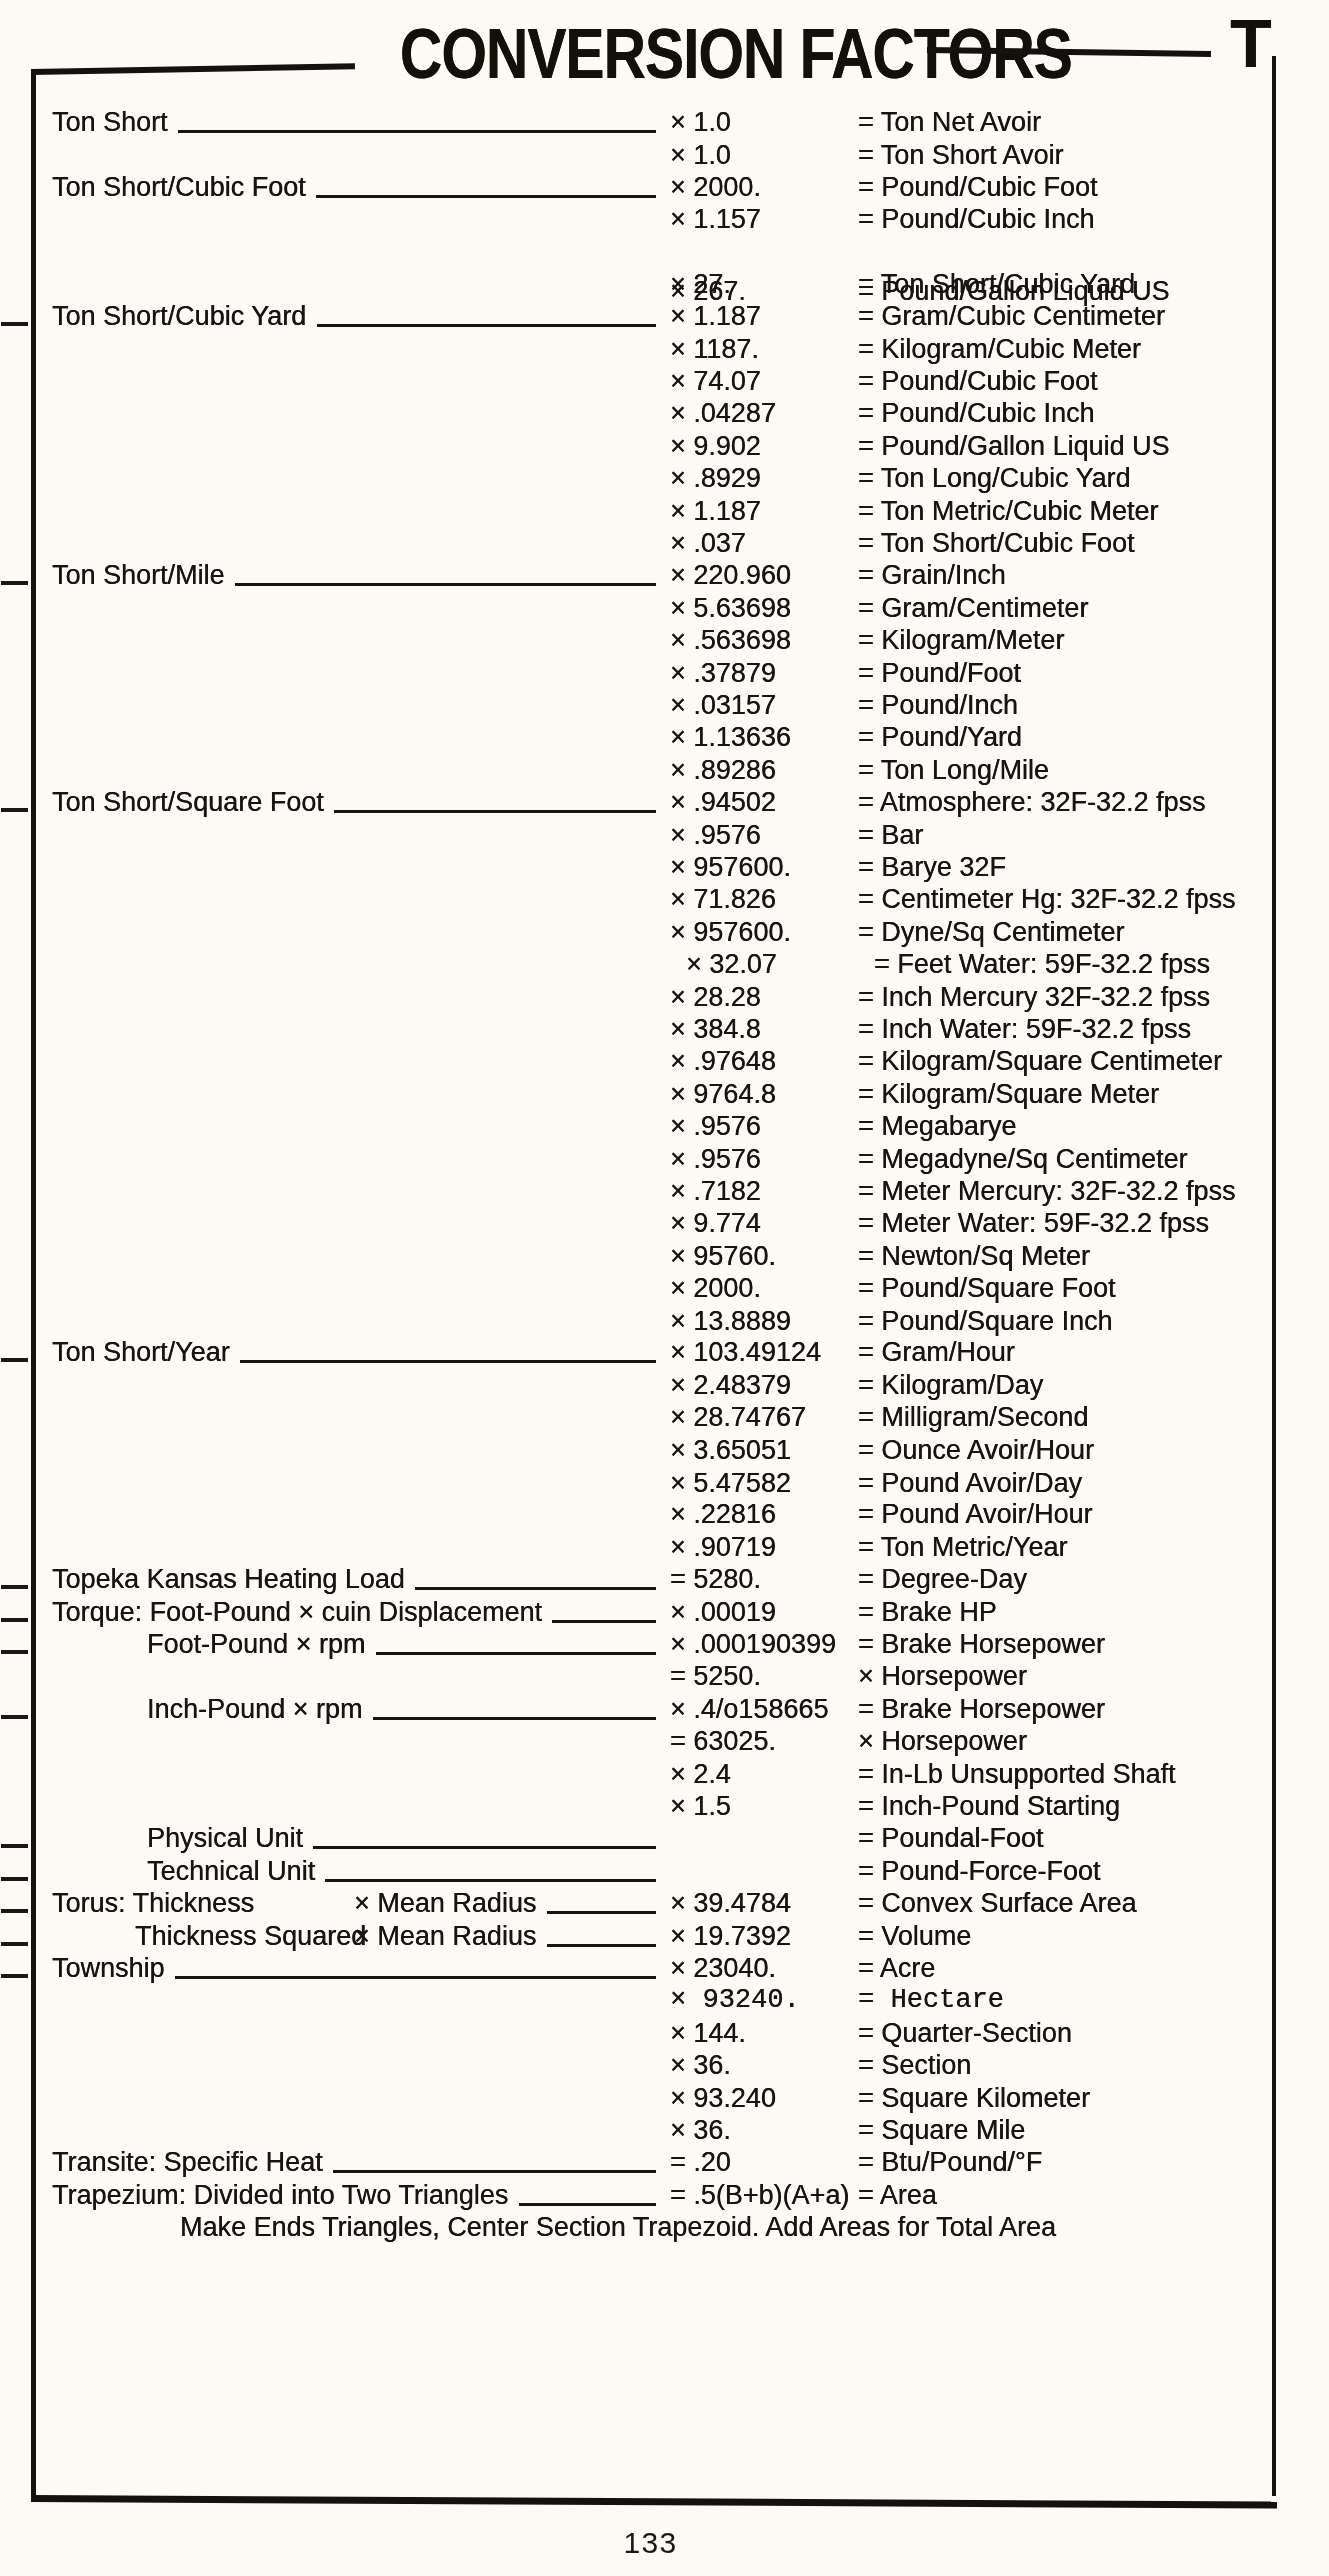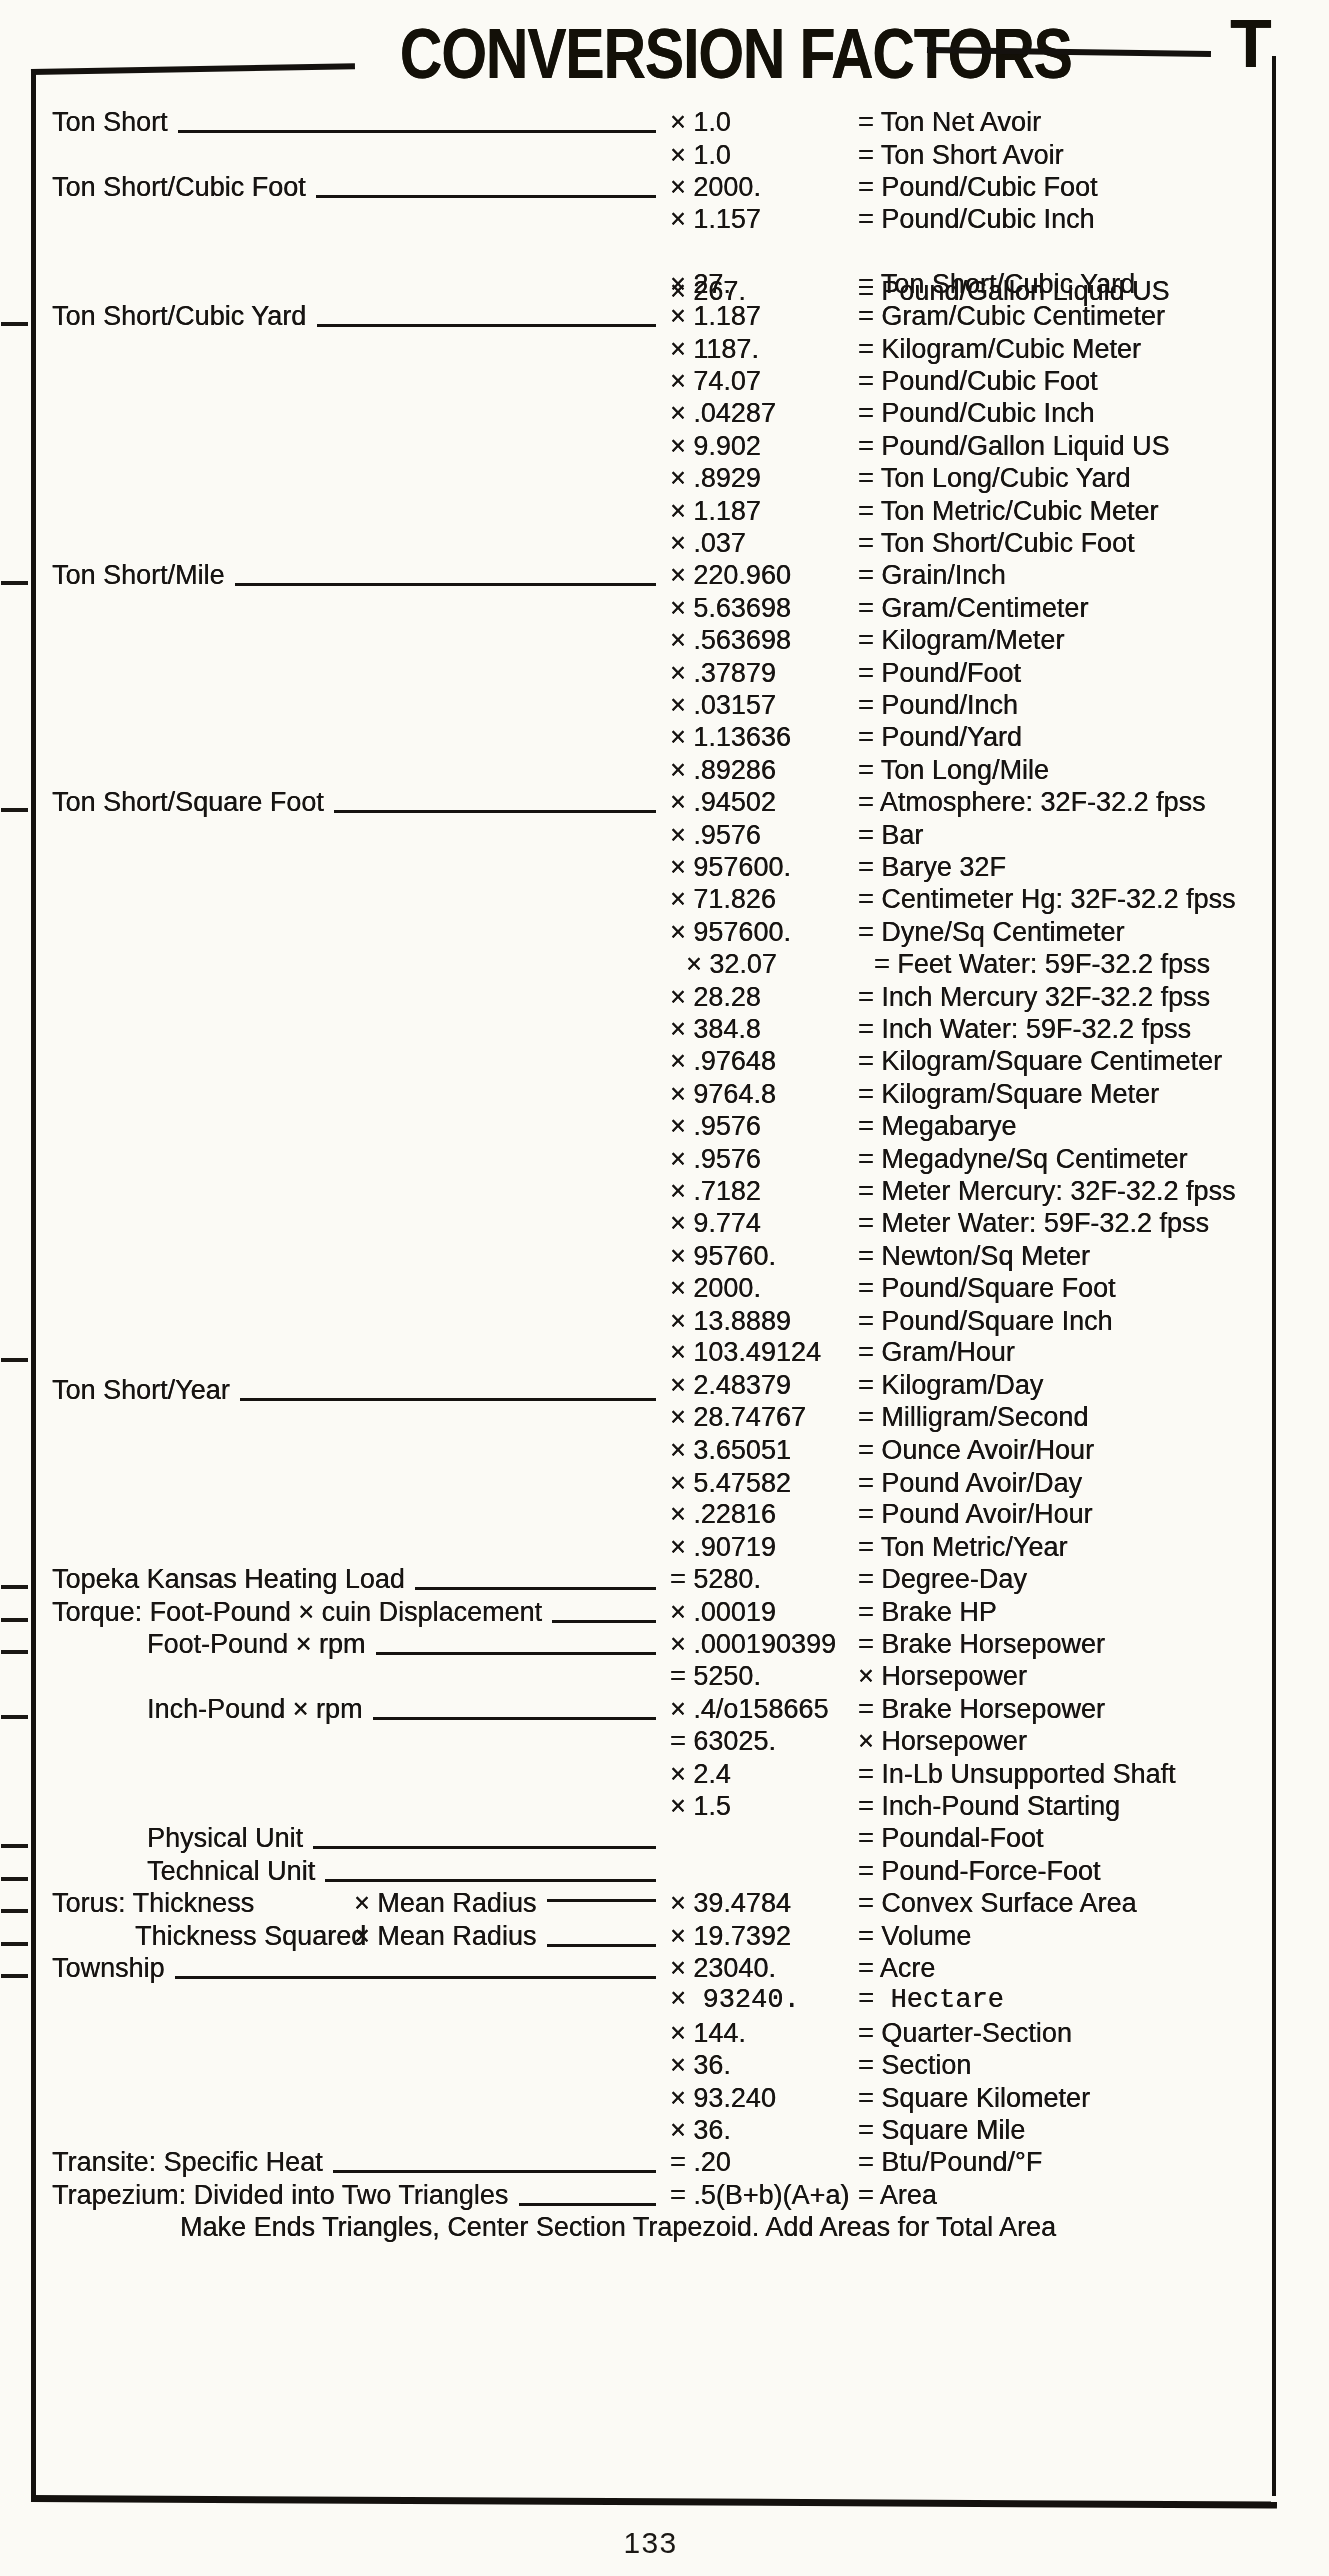--- a/index.html
+++ b/index.html
@@ -222,21 +222,21 @@
     <div class="row" style="top: 1272px;">
       <span class="fac">× 2000.</span>
       <span class="res">= Pound/Square Foot</span>
     </div>
     <div class="row" style="top: 1305px;">
       <span class="fac">× 13.8889</span>
       <span class="res">= Pound/Square Inch</span>
     </div>
     <div class="row" style="top: 1336px;">
       <div class="tick"></div>
-      <div class="lblzone" style="padding-left: 0px; margin-top: 38px;">
+      <div class="lblzone" style="padding-left: 0px;">
         <span class="lbl">Ton Short/Year</span>
         <div class="fill"></div>
       </div>
       <span class="fac">× 103.49124</span>
       <span class="res">= Gram/Hour</span>
     </div>
     <div class="row" style="top: 1369px;">
       <span class="fac">× 2.48379</span>
       <span class="res">= Kilogram/Day</span>
     </div>
@@ -323,21 +323,21 @@
     <div class="row" style="top: 1855px;">
       <div class="tick"></div>
       <div class="lblzone" style="padding-left: 95px;">
         <span class="lbl">Technical Unit</span>
         <div class="fill"></div>
       </div>
       <span class="res">= Pound-Force-Foot</span>
     </div>
     <div class="row" style="top: 1887px;">
       <div class="tick"></div>
-      <div class="lblzone" style="padding-left: 0px; align-items: center;">
+      <div class="lblzone" style="padding-left: 0px;">
         <span class="lbl lbl1fix" style="width: 302px;">Torus: Thickness</span>
         <span class="lbl">× Mean Radius</span>
         <div class="fill"></div>
       </div>
       <span class="fac">× 39.4784</span>
       <span class="res">= Convex Surface Area</span>
     </div>
     <div class="row" style="top: 1920px;">
       <div class="tick"></div>
       <div class="lblzone" style="padding-left: 83px;">

